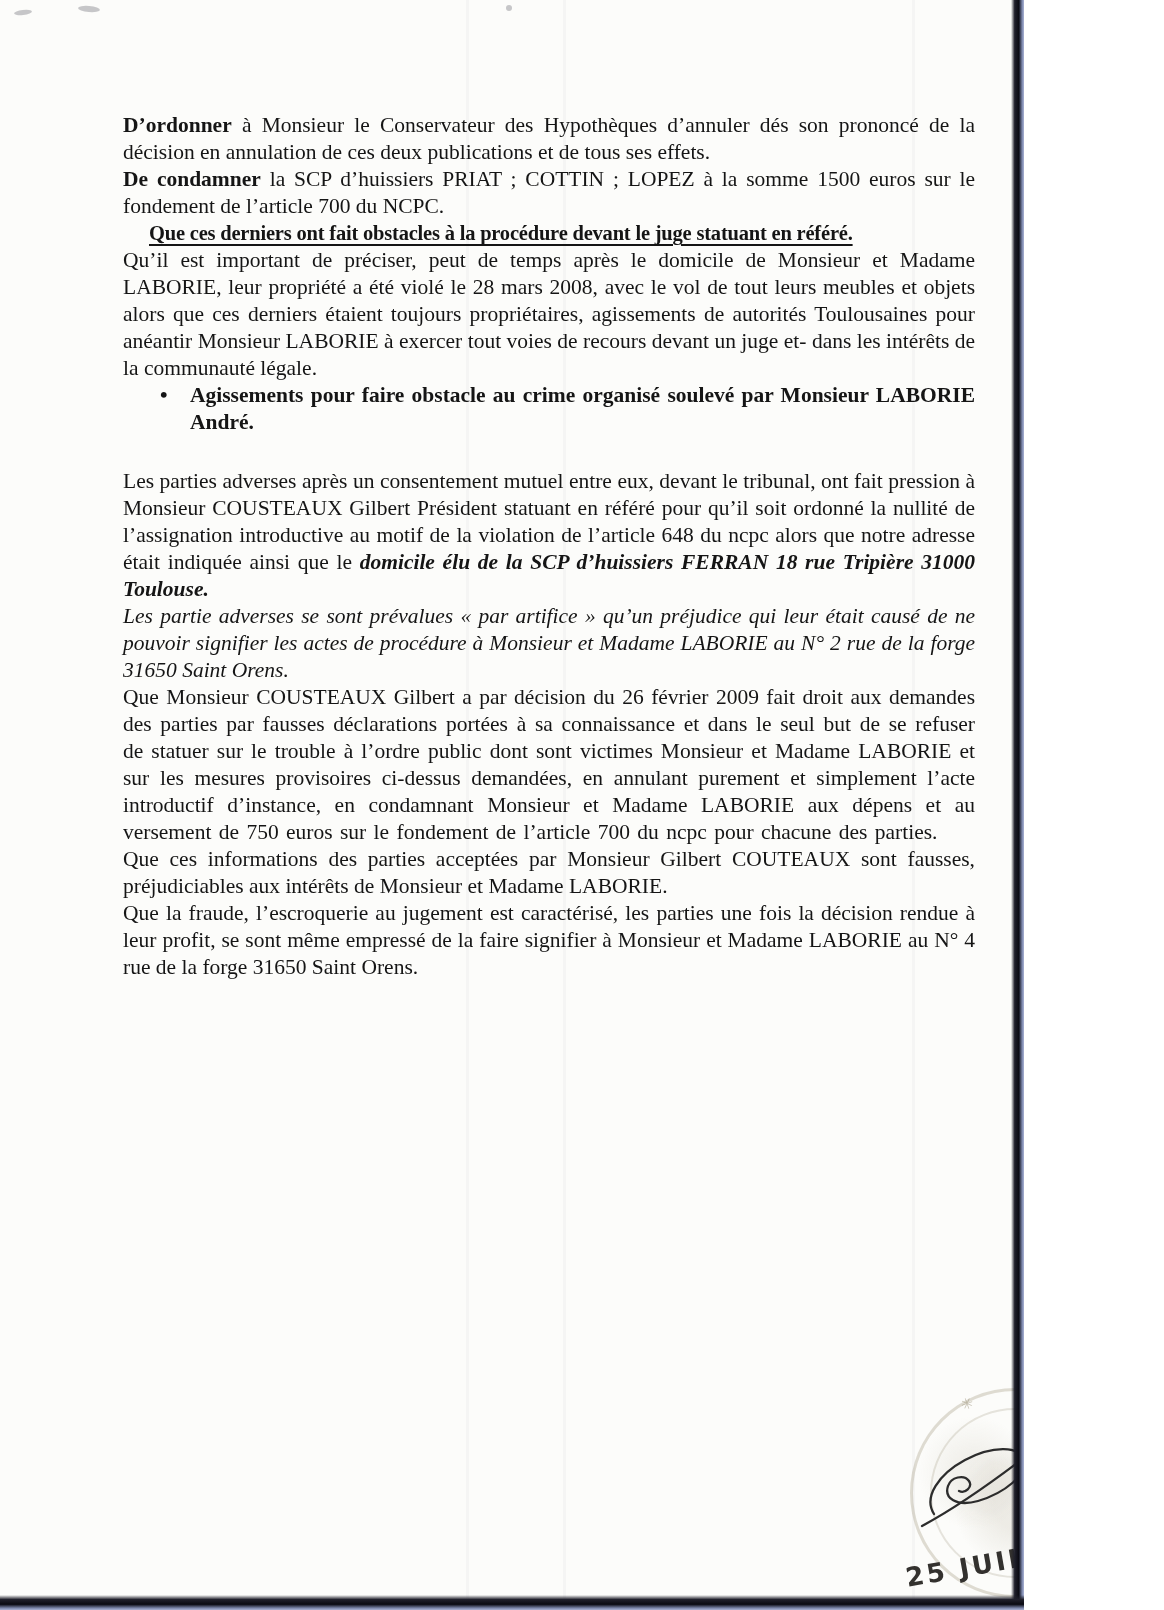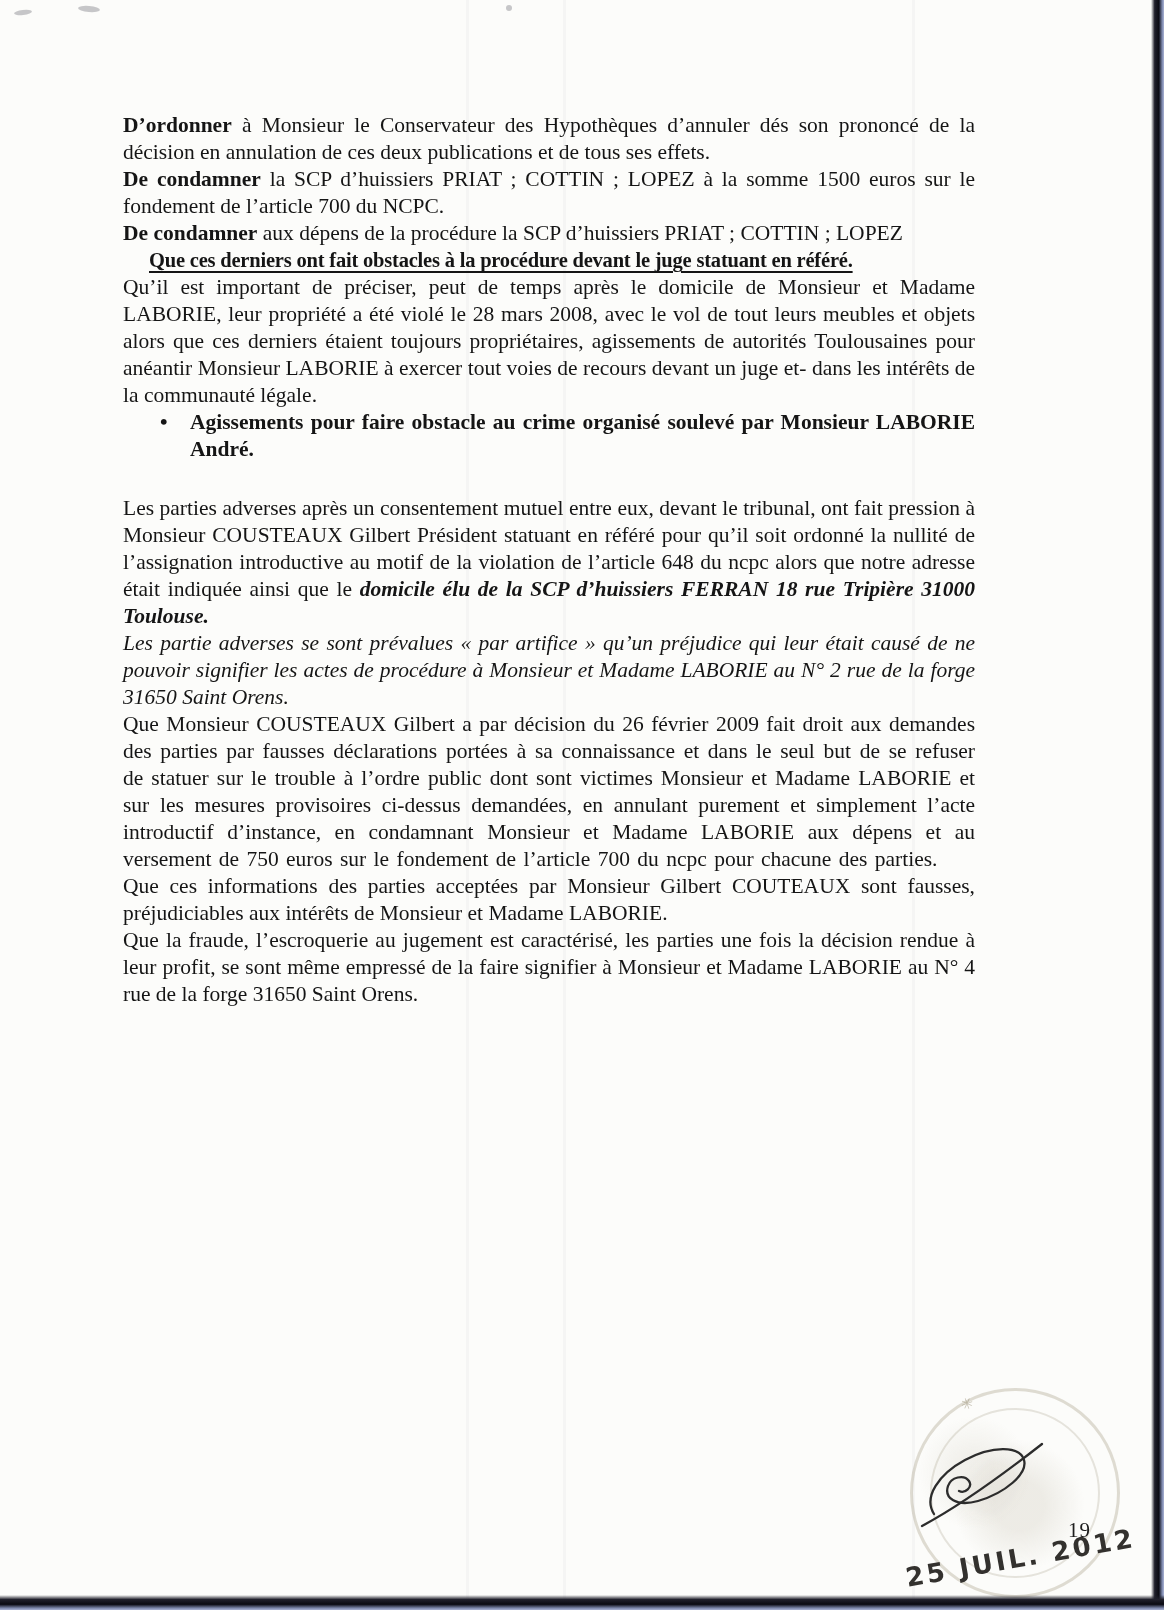--- a/index.html
+++ b/index.html
@@ -1,17 +1,17 @@
 <!DOCTYPE html>
 <html lang="fr"><head>
 <meta charset="utf-8">
 <style>
   html,body{margin:0;padding:0;background:#fff;}
   .canvas{
-    position:relative;width:1164px;height:1610px;overflow:hidden;
+    position:relative;width:1024px;height:1610px;overflow:hidden;
     background:#fcfcfa;
     font-family:"Liberation Serif", serif;
     color:#151515;
   }
   
   .shadow-right{
     position:absolute;top:0;right:0;width:13px;height:100%;z-index:6;
     background:linear-gradient(to right, rgba(252,252,250,0) 0%, #20202b 28%, #0a0a12 60%, #7e89ae 86%, #aab3d4 100%);
   }
   .shadow-bottom{
@@ -92,21 +92,20 @@
   <div class="speck k2"></div>
   <div class="speck k3"></div>
 
   <div class="doc">
 
     <p class="p1"><span class="lead">D’ordonner</span><span> à Monsieur le Conservateur des Hypothèques d’annuler dés son prononcé de la décision en annulation de ces deux publications et de tous ses effets.</span></p>
 
     <p class="p2"><span class="lead">De condamner</span><span> la SCP d’huissiers PRIAT ;  COTTIN ; LOPEZ à la somme 1500 euros sur le fondement de l’article 700 du NCPC.</span></p>
 
 
-    <p class="p4"><span class="lead">De condamner</span><span> aux dépens de la procédure la SCP d’huissiers PRIAT ;  COTTIN ; LOPEZ</span></p>
 
 
     <p class="heading"><span class="u">Que ces derniers ont fait obstacles à la procédure devant le juge statuant en référé.</span></p>
 
     <p class="p6"><span>Qu’il est important de préciser, peut de temps après le domicile de Monsieur et Madame LABORIE, leur propriété a été violé le 28 mars 2008, avec le vol de tout leurs meubles et objets alors que ces derniers étaient toujours propriétaires, agissements de autorités Toulousaines pour anéantir Monsieur LABORIE à exercer tout voies de recours devant un juge et- dans les intérêts de la communauté légale.</span></p>
 
     <div class="bullet-item">
       <span class="bullet-glyph">•</span>
       <div class="bullet-text">Agissements pour faire obstacle au crime organisé soulevé par Monsieur LABORIE André.</div>
     </div>

